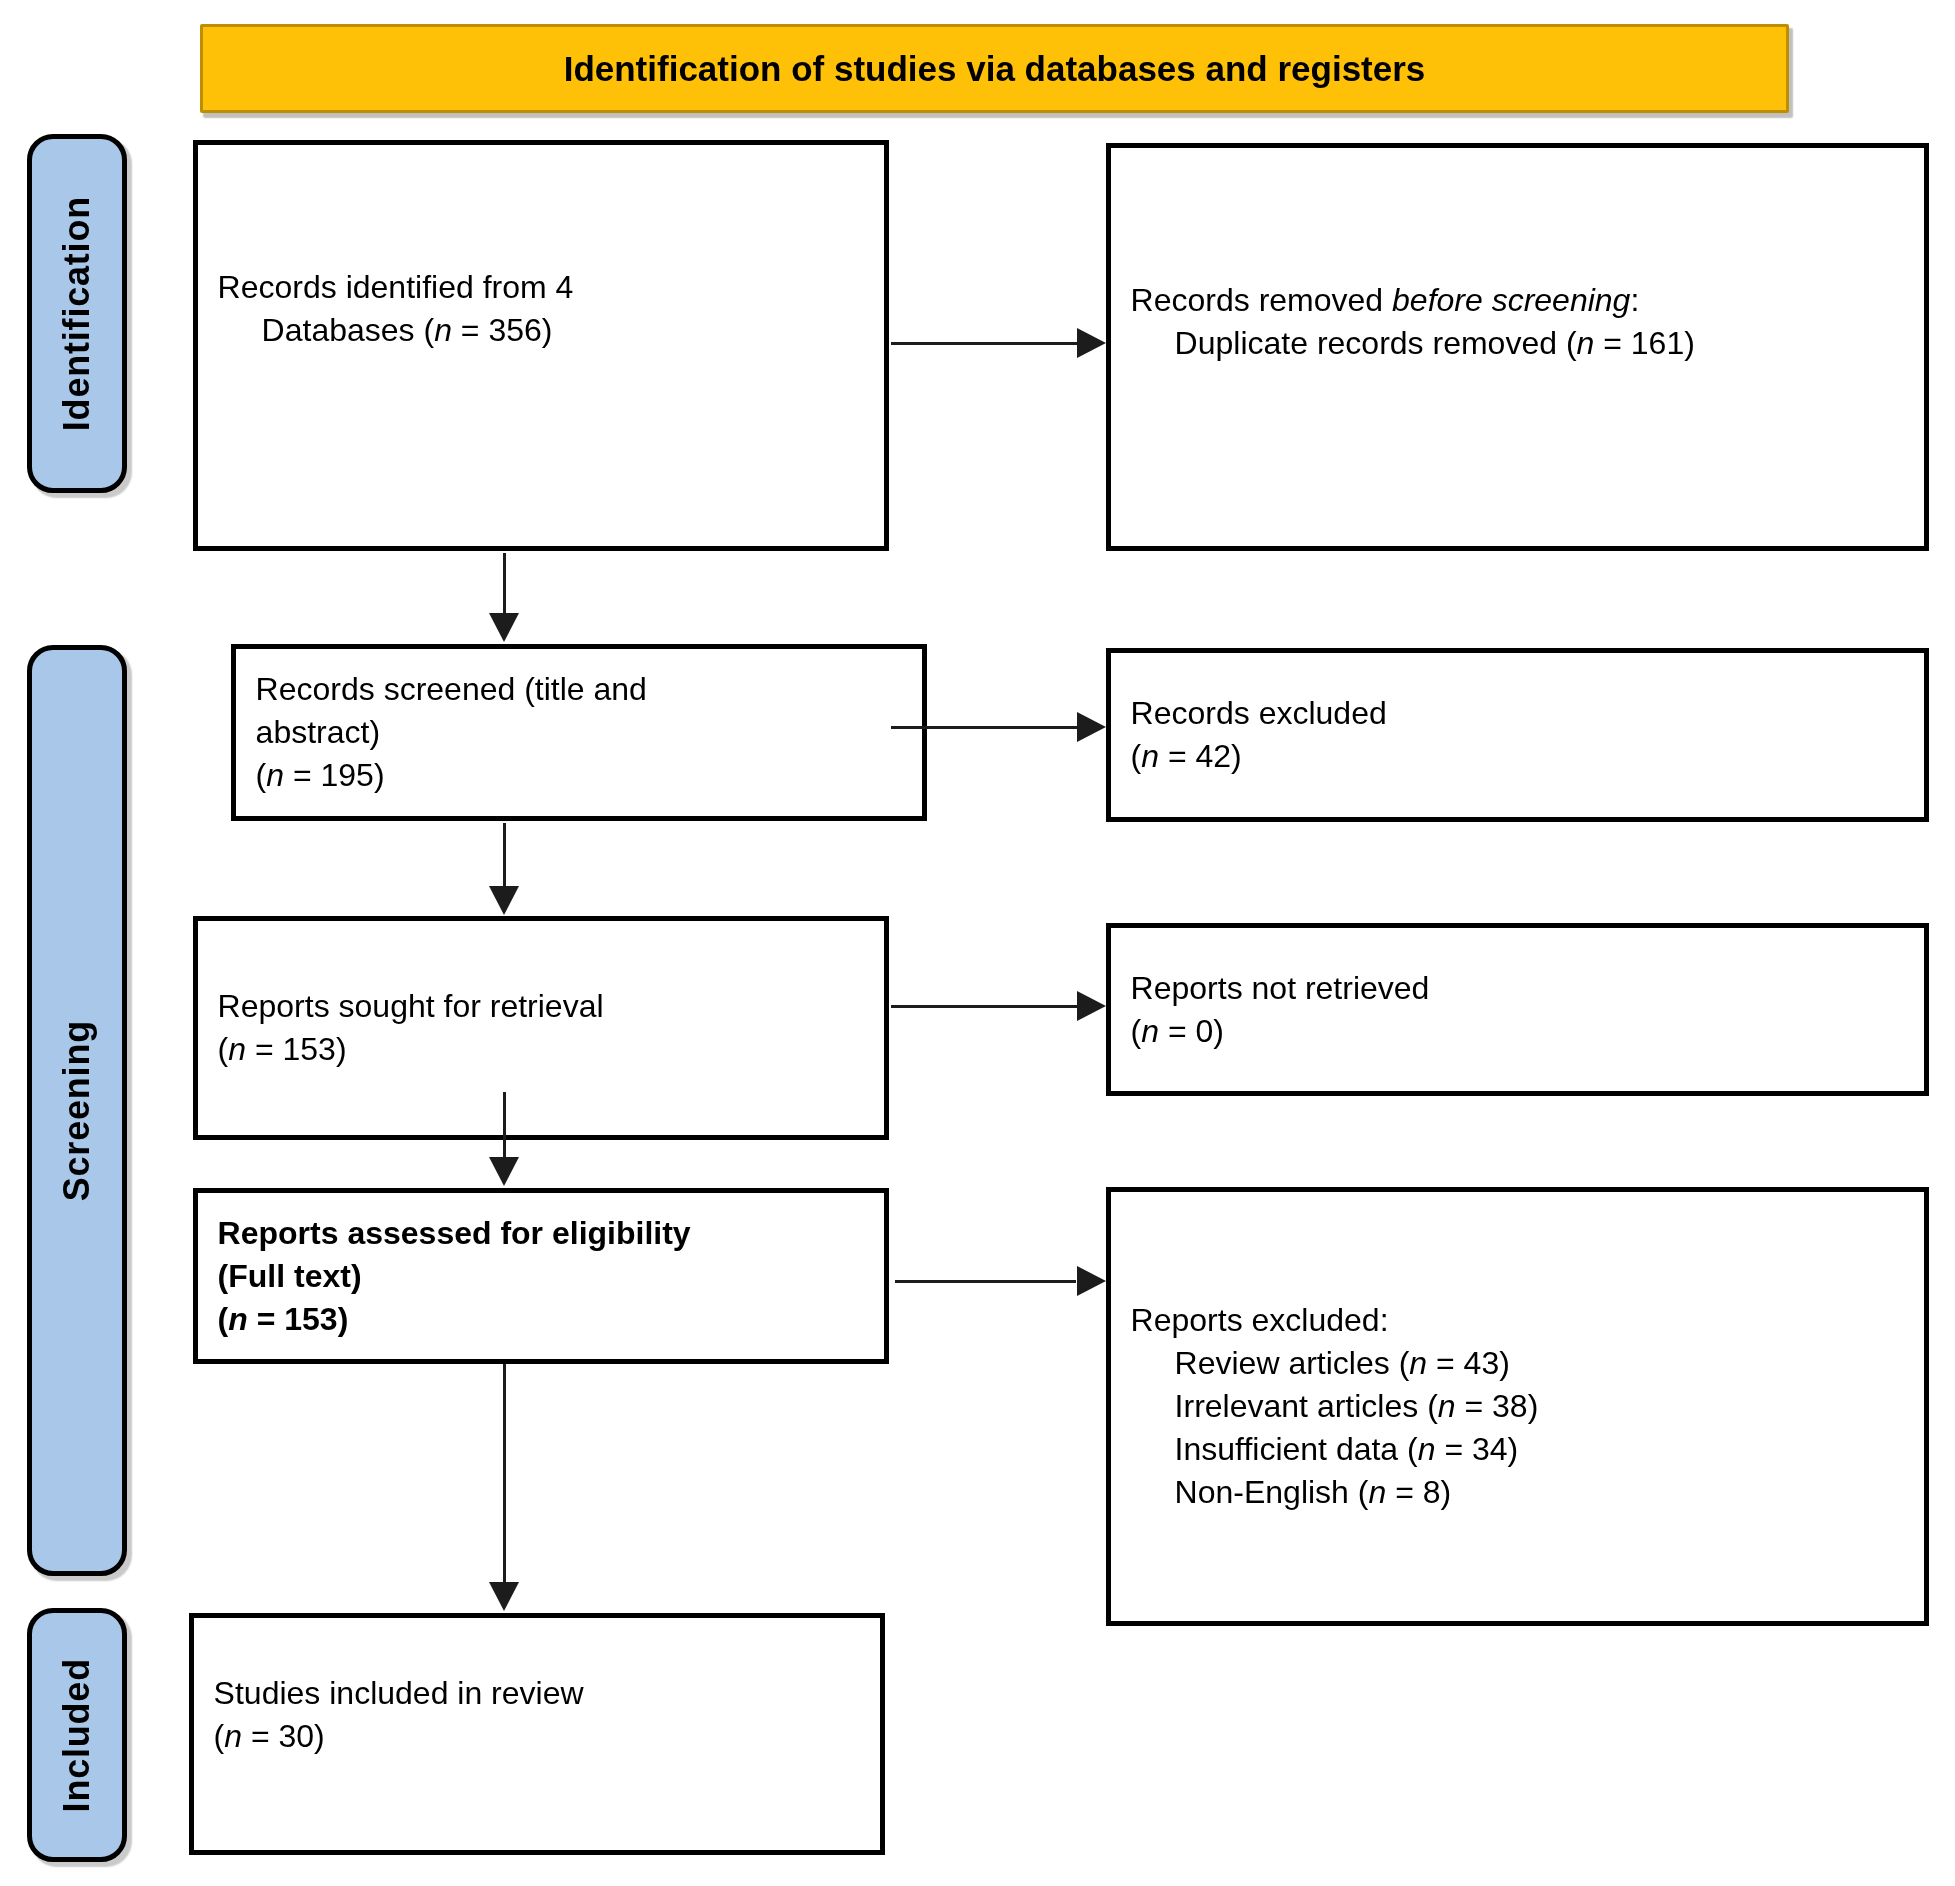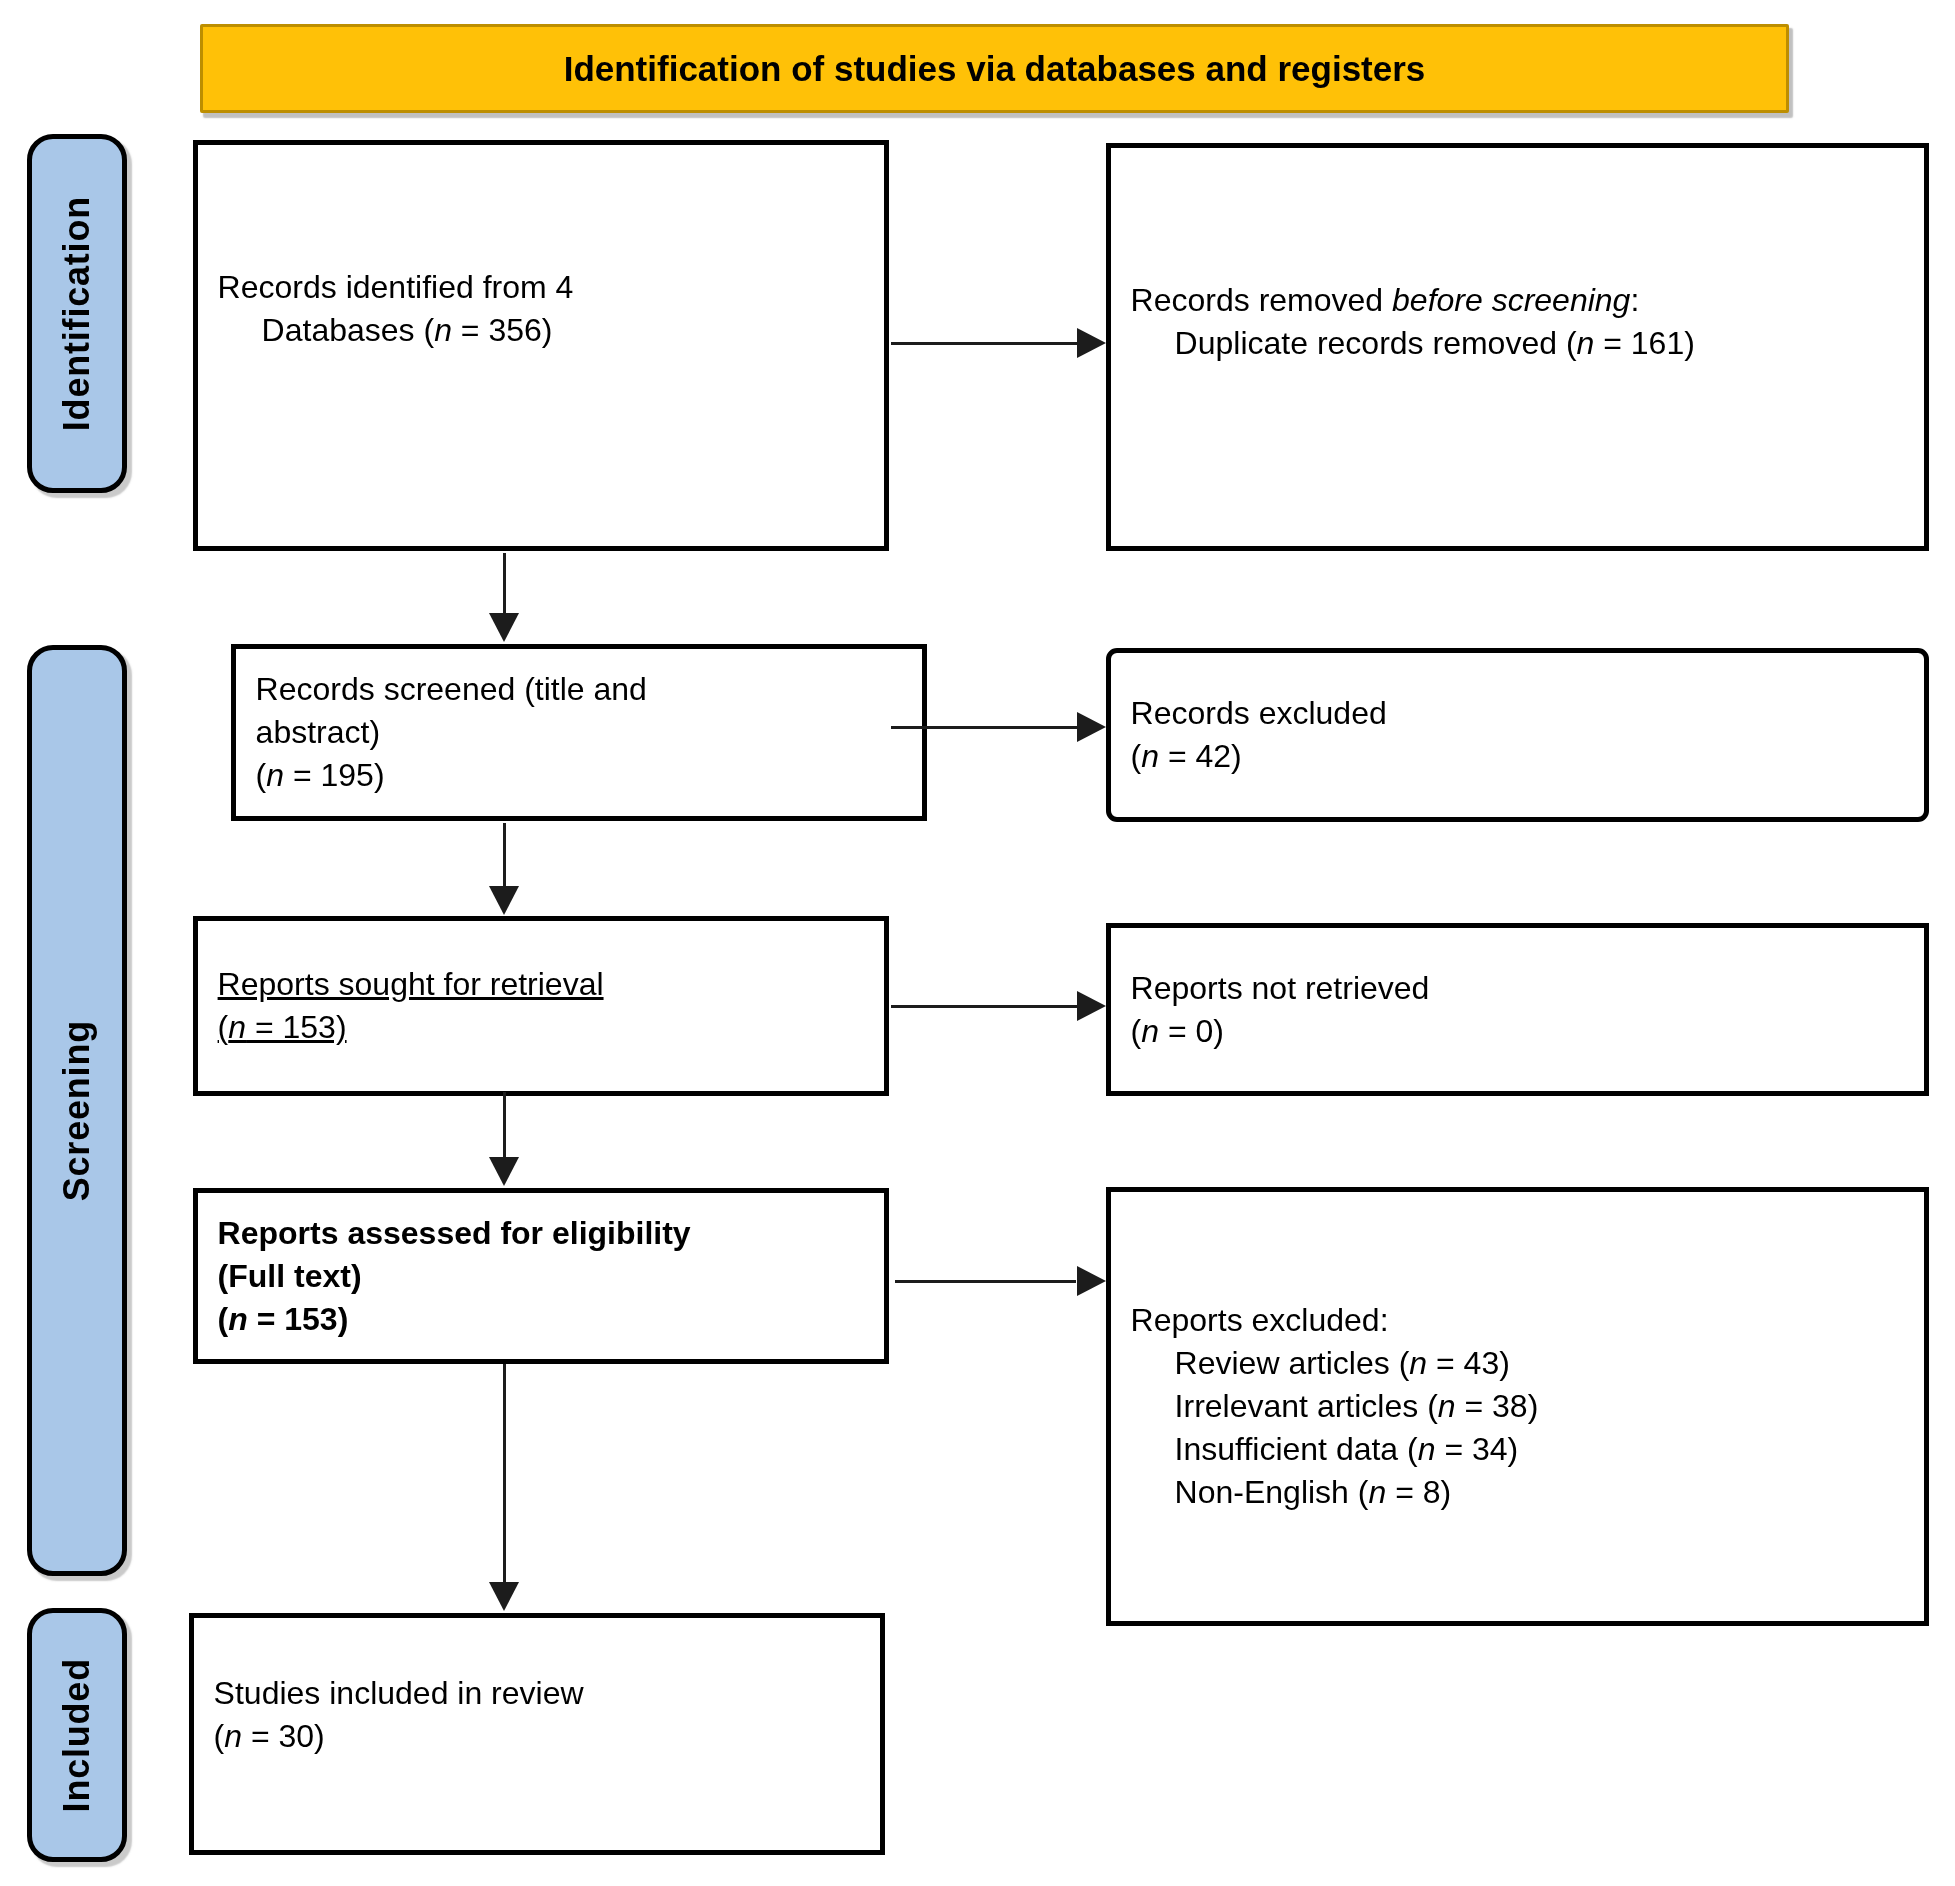--- a/index.html
+++ b/index.html
@@ -39,22 +39,22 @@
     display:flex;flex-direction:column;justify-content:center;
     padding-left:19.6px;padding-right:12px;
     font-size:32px;line-height:43px;
   }
   .fbox .line{display:block;}
   .fbox .line.indent{padding-left:44px;}
 
   .b1{left:193px;top:140px;width:696px;height:411px;padding-bottom:74px;}
   .b2{left:1106px;top:143px;width:823px;height:408px;padding-bottom:50px;}
   .b3{left:193px;top:644px;width:696px;height:177px;margin-left:38px;}
-  .b4{left:1106px;top:648px;width:823px;height:174px;border-radius:11px;}
-  .b5{left:193px;top:916px;width:696px;height:180px;text-decoration:underline;}
+  .b4{left:1106px;top:648px;width:823px;height:174px;}
+  .b5{left:193px;top:916px;width:696px;height:224px;}
   .b6{left:1106px;top:923px;width:823px;height:173px;}
   .b7{left:193px;top:1188px;width:696px;height:176px;font-weight:bold;}
   .b8{left:1106px;top:1187px;width:823px;height:439px;}
   .b9{left:189px;top:1613px;width:696px;height:242px;padding-bottom:38px;}
 
   
   .shaft{position:absolute;background:#1c1c1c;}
   .head{position:absolute;width:0;height:0;}
   .head.right{border-top:15px solid transparent;border-bottom:15px solid transparent;border-left:29px solid #1c1c1c;}
   .head.down{border-left:15px solid transparent;border-right:15px solid transparent;border-top:29px solid #1c1c1c;}

